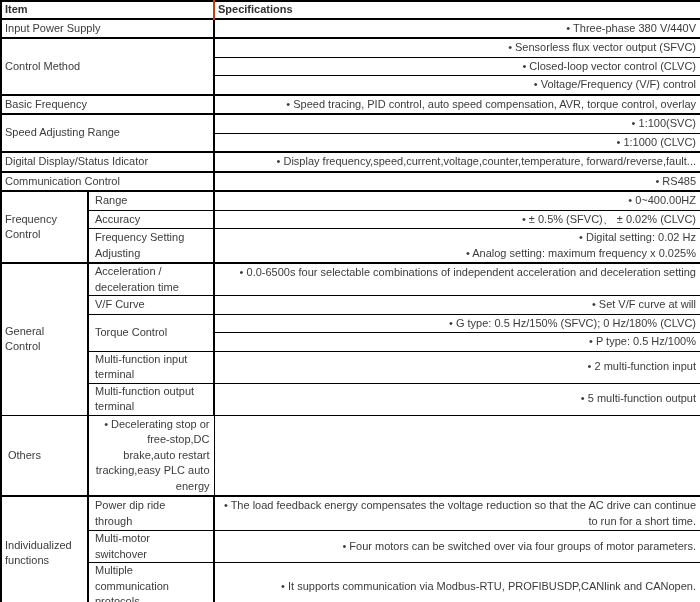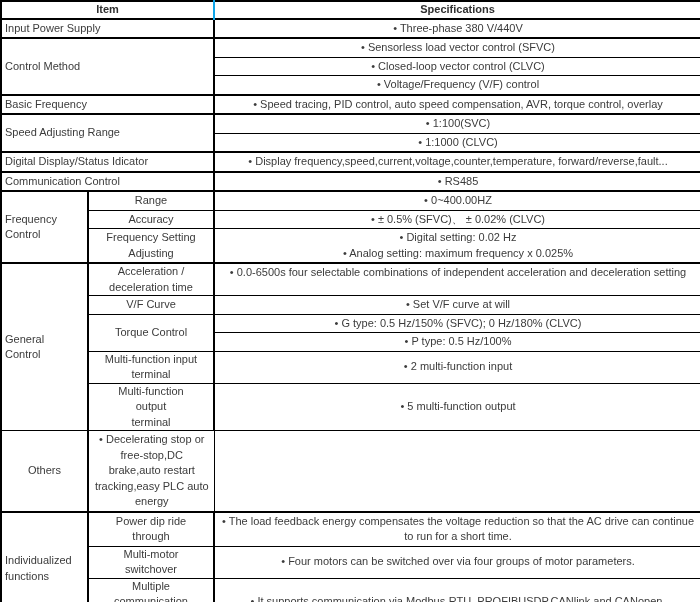--- a/index.html
+++ b/index.html
@@ -16,50 +16,50 @@
   td{
     border:1px solid #000;
     padding:0;
     vertical-align:middle;
     overflow:hidden;
   }
   tr.r1{height:15.5px;}
   tr.r2{height:31px;}
   tr.r3{height:47px;}
   td.item{text-align:left;padding:0 3px;}
-  td.sub{text-align:center;border-left:2px solid #000;padding:0 15px;}
-  td.spec{text-align:center;border-left:2px solid #000;padding:1px 4px 1px 5px;margin-top:38px;}
-  td.hdr{font-weight:bold;text-align:center;color:#2f2f2f;}
+  td.sub{text-align:left;border-left:2px solid #000;padding:0 6px;}
+  td.spec{text-align:right;border-left:2px solid #000;padding:1px 4px 1px 5px;margin-top:38px;}
+  td.hdr{font-weight:bold;color:#2f2f2f;}
   tr.sec > td{border-top:2px solid #000;}
   .b{font-weight:normal;}
 </style>
 </head>
 <body>
 
 <table class="spec-table">
   <colgroup>
     <col style="width:87px">
       <col style="width:126px">
       <col style="width:487px">
   </colgroup>
 
   <tbody>
       <tr class="r1">
     <td class="item hdr" colspan="2">Item</td>
-    <td class="item hdr" style="border-left:2px solid #0ea5e9">Specifications</td>
+    <td class="item hdr" style="border-left:2px solid #c2410c">Specifications</td>
   </tr>
 
   <tr class="r1 sec">
     <td class="item" colspan="2">Input Power Supply</td>
     <td class="spec">• Three-phase 380 V/440V</td>
   </tr>
 
   <tr class="r1 sec">
     <td class="item" colspan="2" rowspan="3">Control Method</td>
-    <td class="spec">• Sensorless load vector control (SFVC)</td>
+    <td class="spec">• Sensorless flux vector output (SFVC)</td>
   </tr>
   <tr class="r1">
     <td class="spec">• Closed-loop vector control (CLVC)</td>
   </tr>
   <tr class="r1">
     <td class="spec">• Voltage/Frequency (V/F) control</td>
   </tr>
 
   <tr class="r1 sec">
     <td class="item" colspan="2">Basic Frequency</td>

